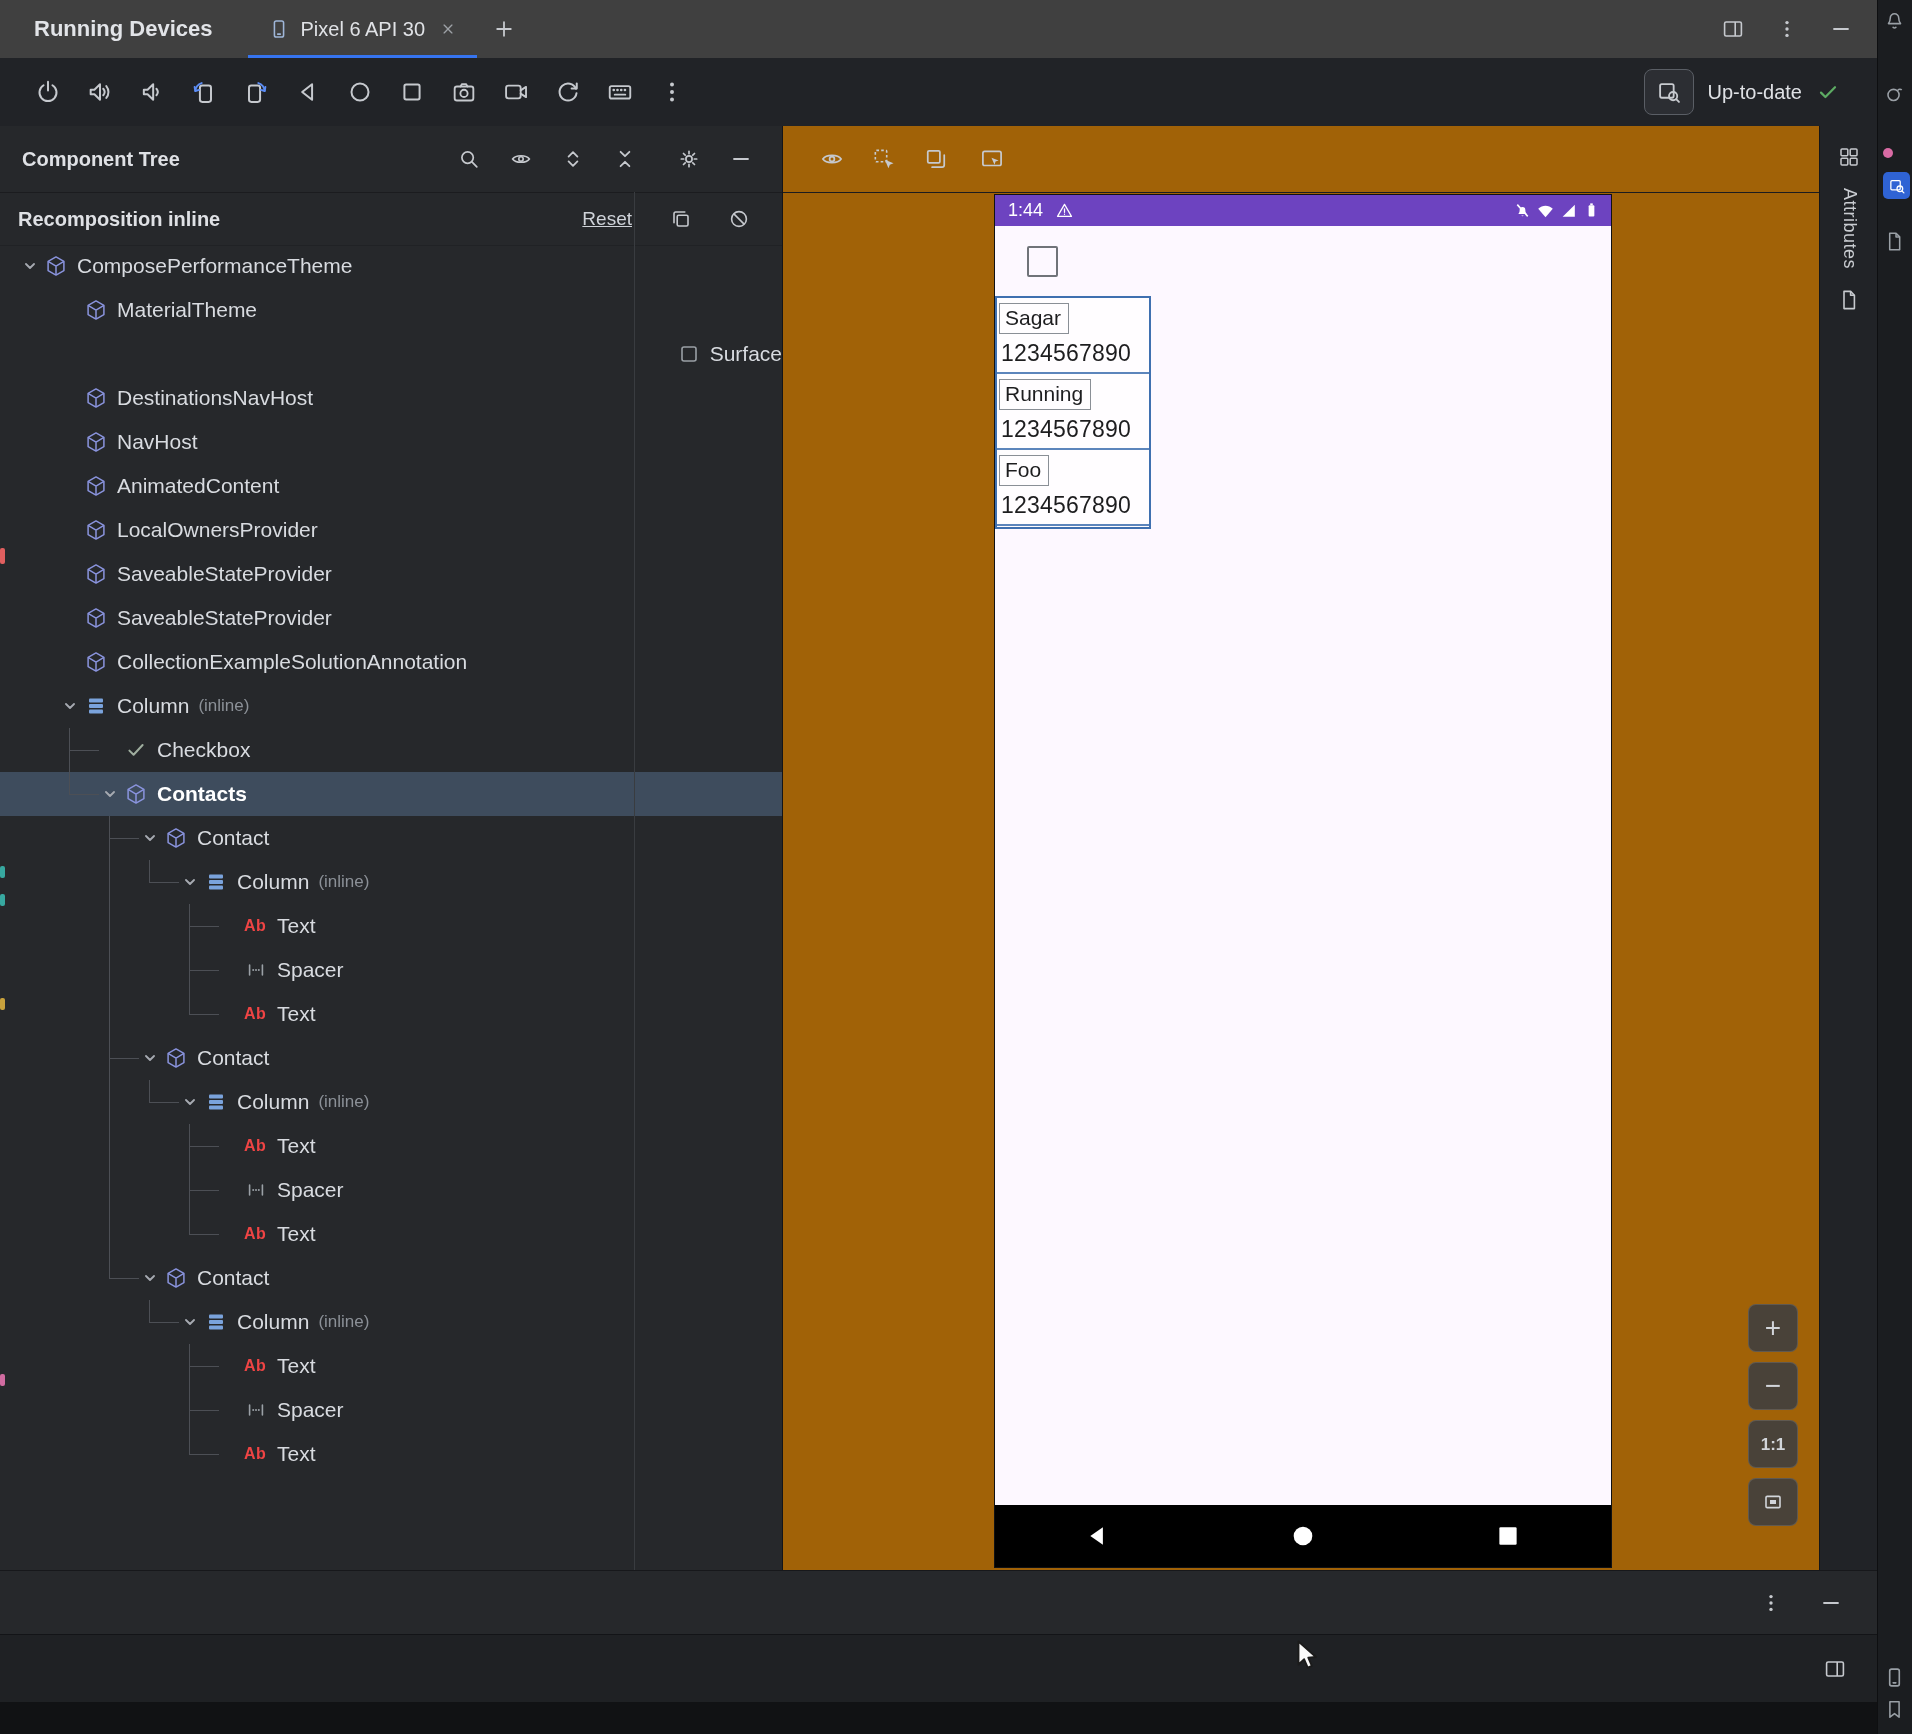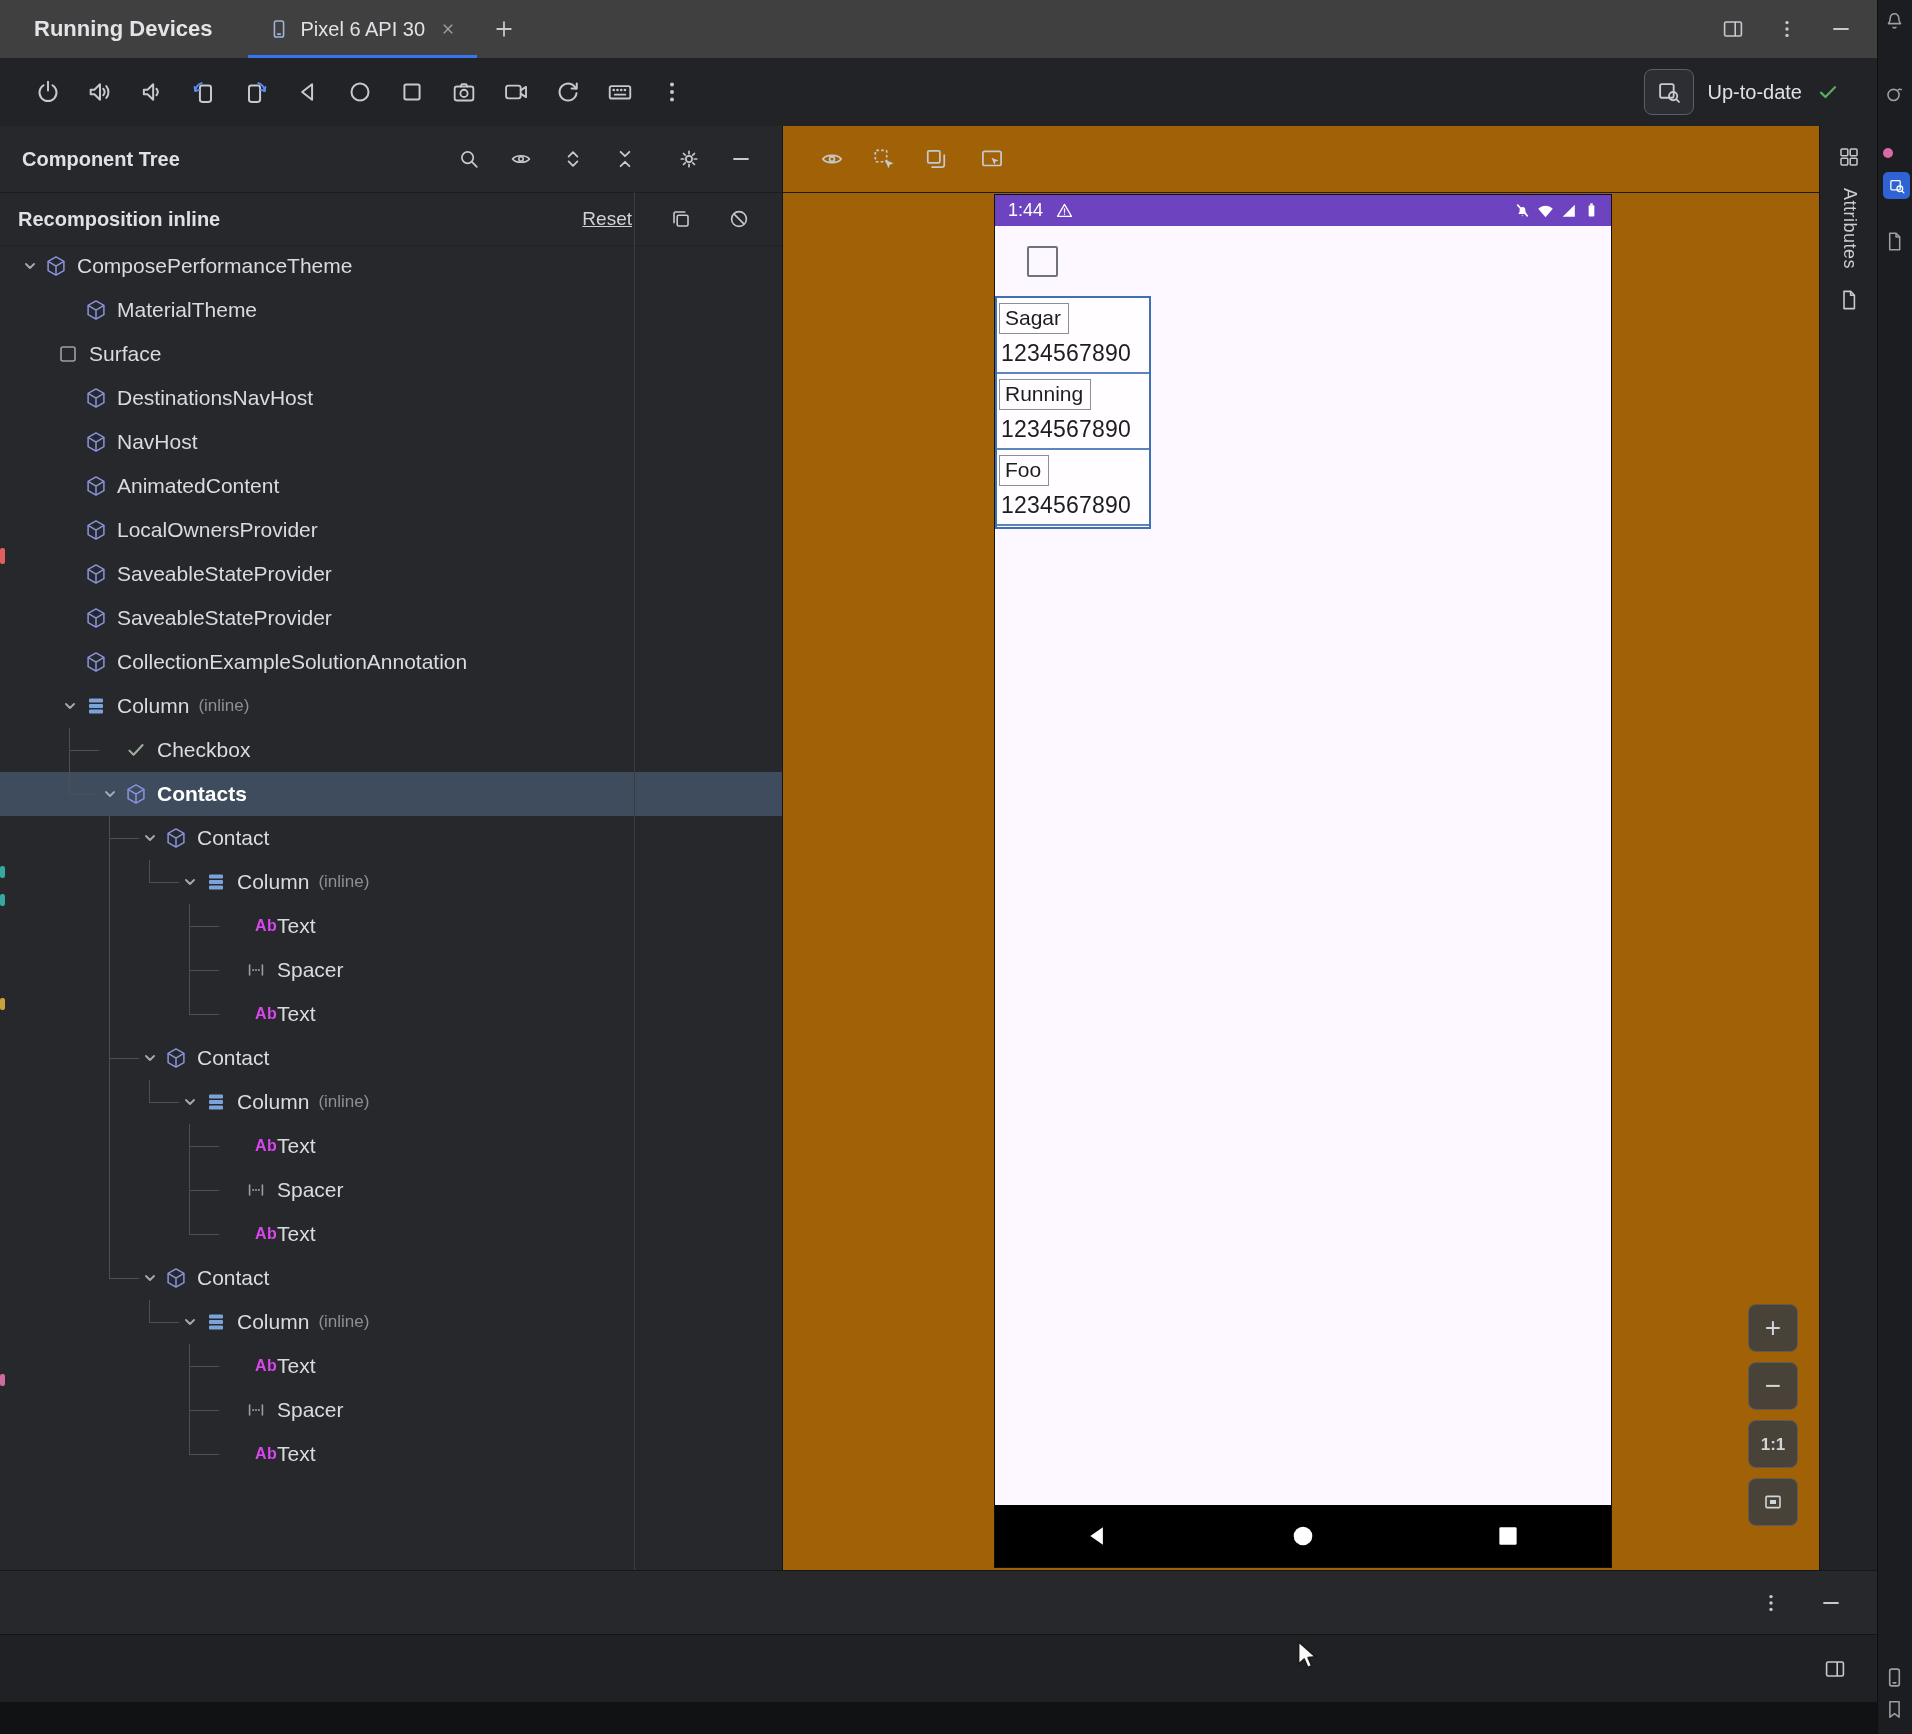--- a/index.html
+++ b/index.html
@@ -49,21 +49,21 @@
   .tree{position:absolute;top:118px;left:0;right:0;bottom:0;overflow:hidden;}
   .tree-row{position:relative;height:44px;display:flex;align-items:center;}
   .tree-row.selected{background:#3e4c5d;}
   .guide{position:absolute;top:0;bottom:0;width:1px;background:#4c4f55;}
   .elbow{position:absolute;top:0;height:22px;border-left:1px solid #4c4f55;border-bottom:1px solid #4c4f55;}
   .twisty{width:28px;height:28px;display:flex;align-items:center;justify-content:center;color:#a6aab1;flex:none;}
   .node-icon{width:30px;display:flex;align-items:center;flex:none;}
   .node-label{font-size:21px;color:#d8dbe0;margin-left:3px;white-space:nowrap;}
   .tree-row.selected .node-label{color:#ffffff;font-weight:700;}
   .node-suffix{font-size:17px;color:#8b9097;margin-left:9px;white-space:nowrap;}
-  .ab{font-size:16px;font-weight:600;color:#d946ef;letter-spacing:.5px;margin-left:11px;}
+  .ab{font-size:16px;font-weight:600;color:#ef4444;letter-spacing:.5px;}
 
   
   .device-area{position:absolute;left:783px;top:0;right:92px;bottom:0;background:#a16207;}
   .area-header{height:66px;display:flex;align-items:center;border-bottom:1px solid #1b1c1f;padding-left:30px;}
   .ah-group{display:flex;gap:14px;color:#c6c9ce;}
   .ah-group2{display:flex;margin-left:18px;color:#c6c9ce;}
 
   .device{position:absolute;left:212px;top:69px;width:616px;height:1372px;display:flex;flex-direction:column;box-shadow:0 0 0 1px #101114;}
   .status-bar{height:31px;background:#6d43c0;display:flex;align-items:center;color:#fff;padding:0 10px 0 13px;flex:none;}
   .sb-time{font-size:18px;font-weight:500;}
@@ -599,21 +599,21 @@
           </div>
           <div class="tree-row" style="padding-left: 56px;">
             <span class="twisty"></span>
             <span class="node-icon">
               <svg width="24" height="24" viewBox="0 0 24 24" class="ic" style="color: rgb(138, 148, 222);">
                 <use href="#compose-node-icon" xlink:href="#compose-node-icon"></use>
               </svg>
             </span>
             <span class="node-label">MaterialTheme</span>
           </div>
-          <div class="tree-row" style="padding-left: 28px;">
+          <div class="tree-row" style="padding-left: 28px; justify-content: flex-end;">
             <span class="twisty"></span>
             <span class="node-icon">
               <svg width="24" height="24" viewBox="0 0 24 24" class="ic" style="color: rgb(154, 160, 166);">
                 <use href="#surface-node-icon" xlink:href="#surface-node-icon"></use>
               </svg>
             </span>
             <span class="node-label">Surface</span>
           </div>
           <div class="tree-row" style="padding-left: 56px;">
             <span class="twisty"></span>

